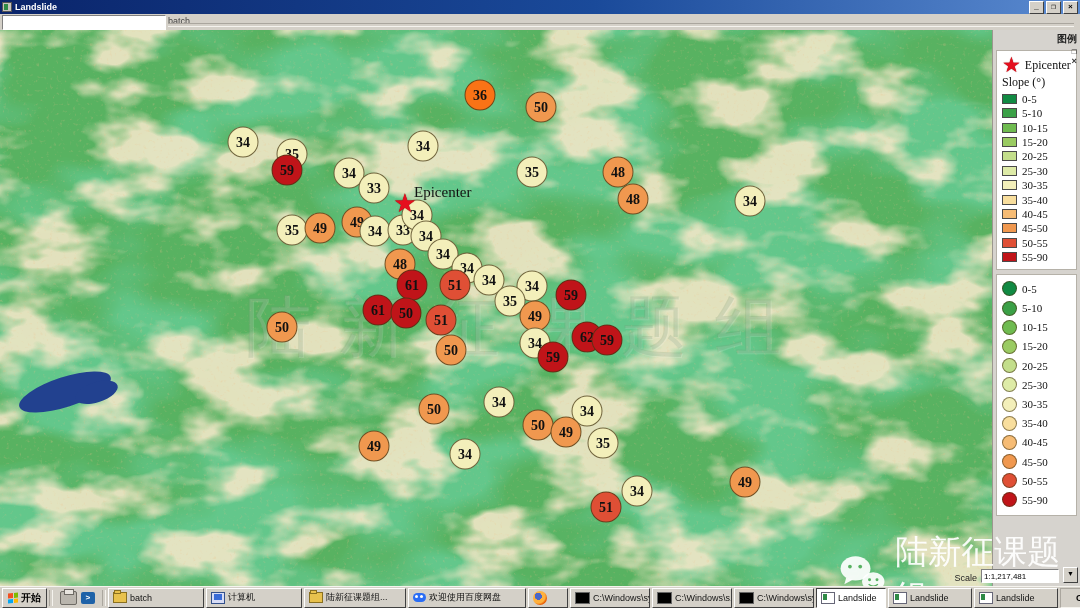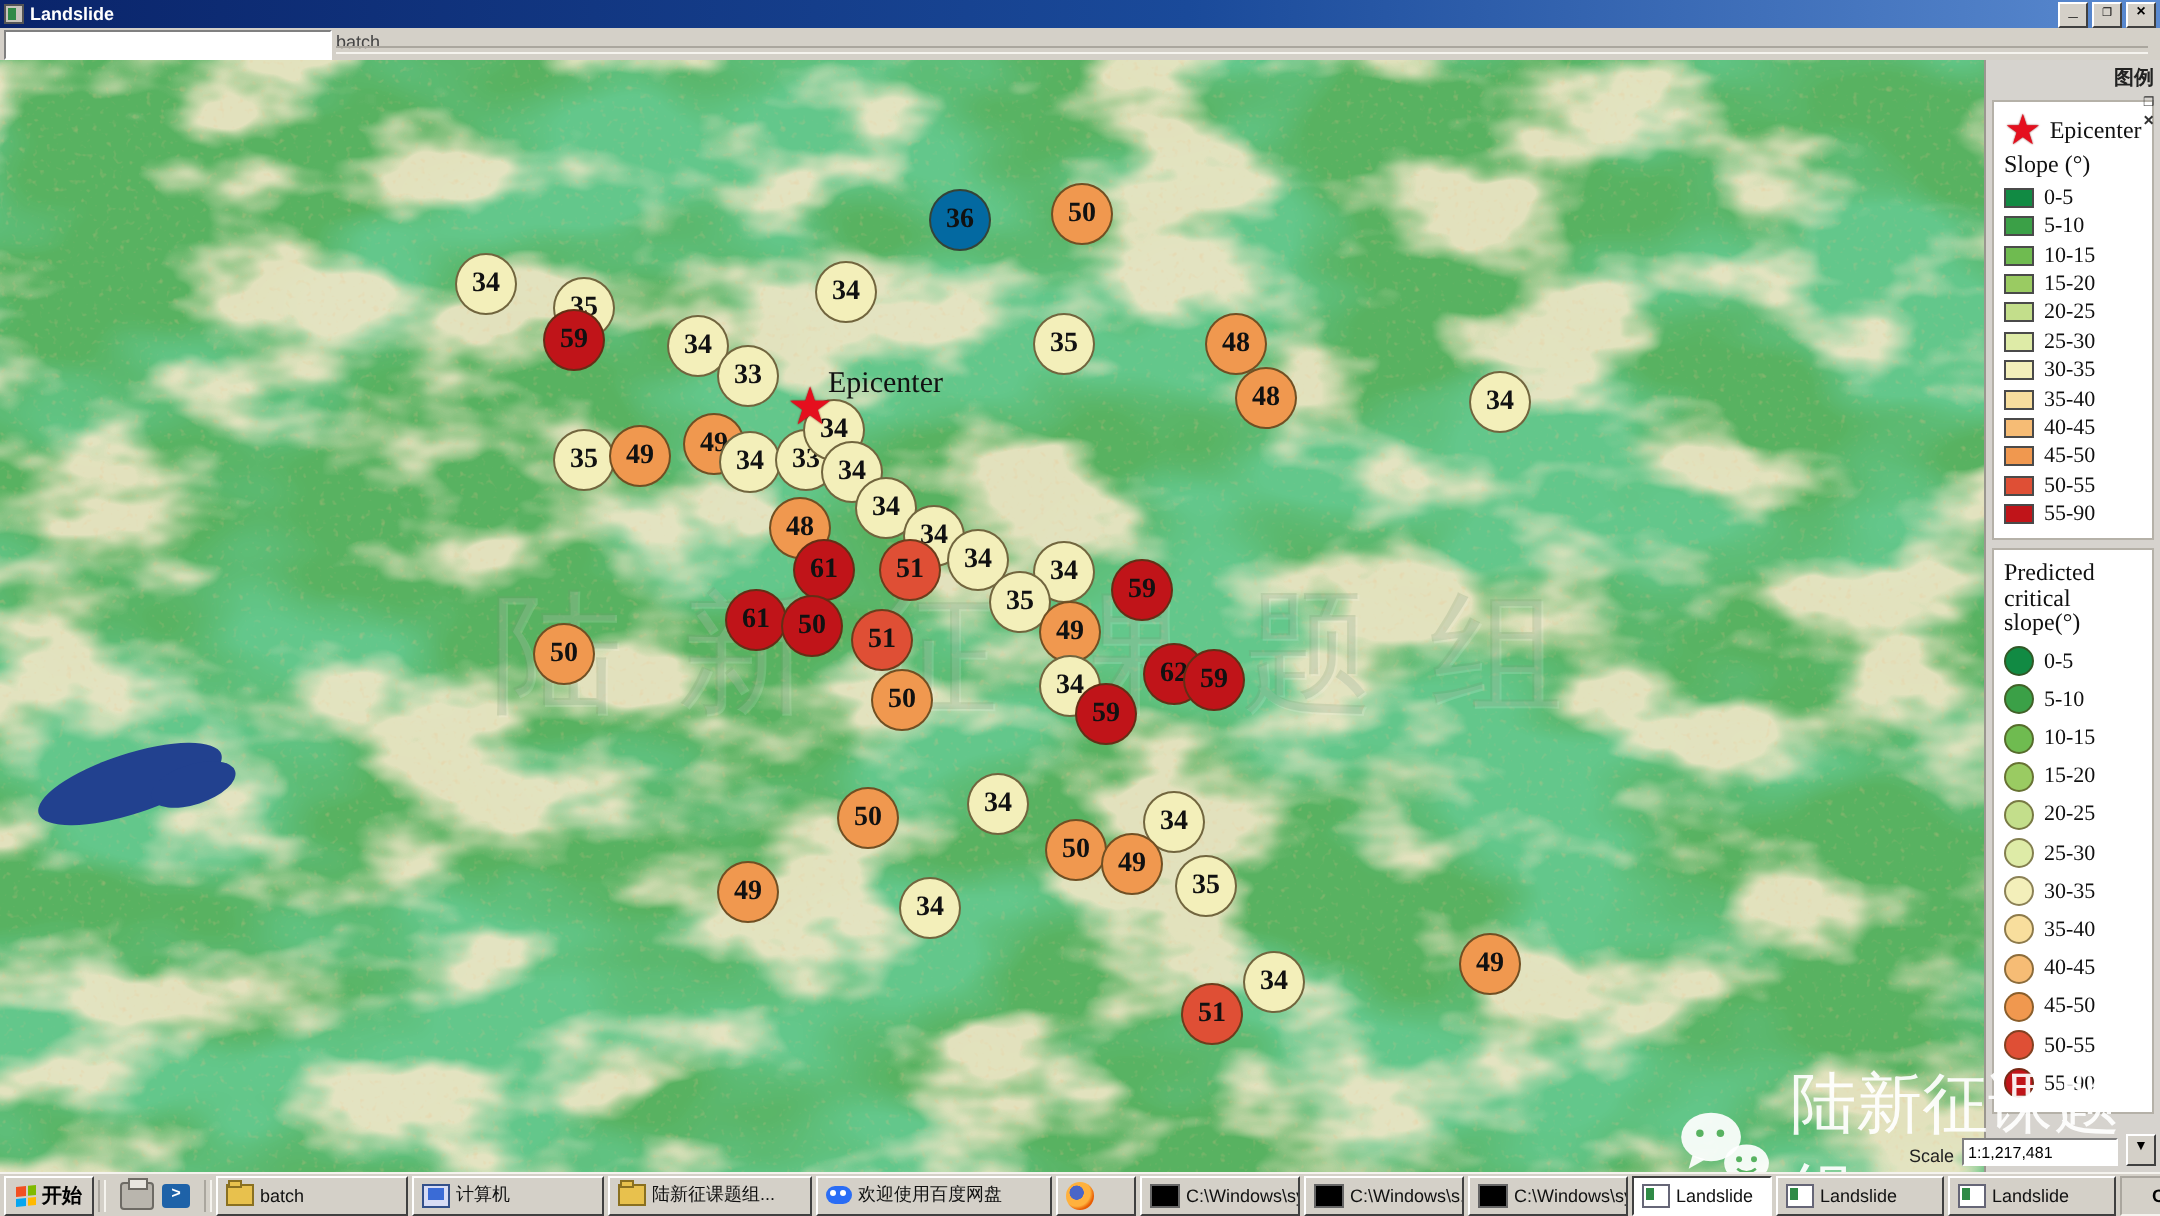--- a/index.html
+++ b/index.html
@@ -155,21 +155,21 @@
 
   <div class="wm-center">陆新征课题组</div>
 
   <div>
       <div class="marker" style="left: 243px; top: 112px; background: rgb(243, 239, 186);">34</div>
       <div class="marker" style="left: 292px; top: 124px; background: rgb(243, 239, 186);">35</div>
       <div class="marker" style="left: 287px; top: 140px; background: rgb(192, 20, 25);">59</div>
       <div class="marker" style="left: 423px; top: 116px; background: rgb(243, 239, 186);">34</div>
       <div class="marker" style="left: 349px; top: 143px; background: rgb(243, 239, 186);">34</div>
       <div class="marker" style="left: 374px; top: 158px; background: rgb(243, 239, 186);">33</div>
-      <div class="marker" style="left: 480px; top: 80px; background: #0369a1;">36</div>
+      <div class="marker" style="left: 480px; top: 65px; background: #f97316;">36</div>
       <div class="marker" style="left: 541px; top: 77px; background: rgb(240, 152, 79);">50</div>
       <div class="marker" style="left: 532px; top: 142px; background: rgb(243, 239, 186);">35</div>
       <div class="marker" style="left: 618px; top: 142px; background: rgb(240, 152, 79);">48</div>
       <div class="marker" style="left: 633px; top: 169px; background: rgb(240, 152, 79);">48</div>
       <div class="marker" style="left: 750px; top: 171px; background: rgb(243, 239, 186);">34</div>
       <div class="marker" style="left: 292px; top: 200px; background: rgb(243, 239, 186);">35</div>
       <div class="marker" style="left: 320px; top: 198px; background: rgb(240, 152, 79);">49</div>
       <div class="marker" style="left: 357px; top: 192px; background: rgb(240, 152, 79);">49</div>
       <div class="marker" style="left: 375px; top: 201px; background: rgb(243, 239, 186);">34</div>
       <div class="marker" style="left: 403px; top: 200px; background: rgb(243, 239, 186);">33</div>
@@ -286,21 +286,20 @@
           <span class="rl">50-55</span>
         </div>
         <div class="lrow">
           <span class="sw" style="background: rgb(192, 20, 25);"></span>
           <span class="rl">55-90</span>
         </div>
       </div>
   </div>
 
   <div class="legend-card">
-    <div class="legend-head">Predicted critical slope(°)</div>
     <div>
         <div class="lrow circle-row">
           <span class="cw" style="background: rgb(17, 138, 67);"></span>
           <span class="rl">0-5</span>
         </div>
         <div class="lrow circle-row">
           <span class="cw" style="background: rgb(59, 160, 71);"></span>
           <span class="rl">5-10</span>
         </div>
         <div class="lrow circle-row">

